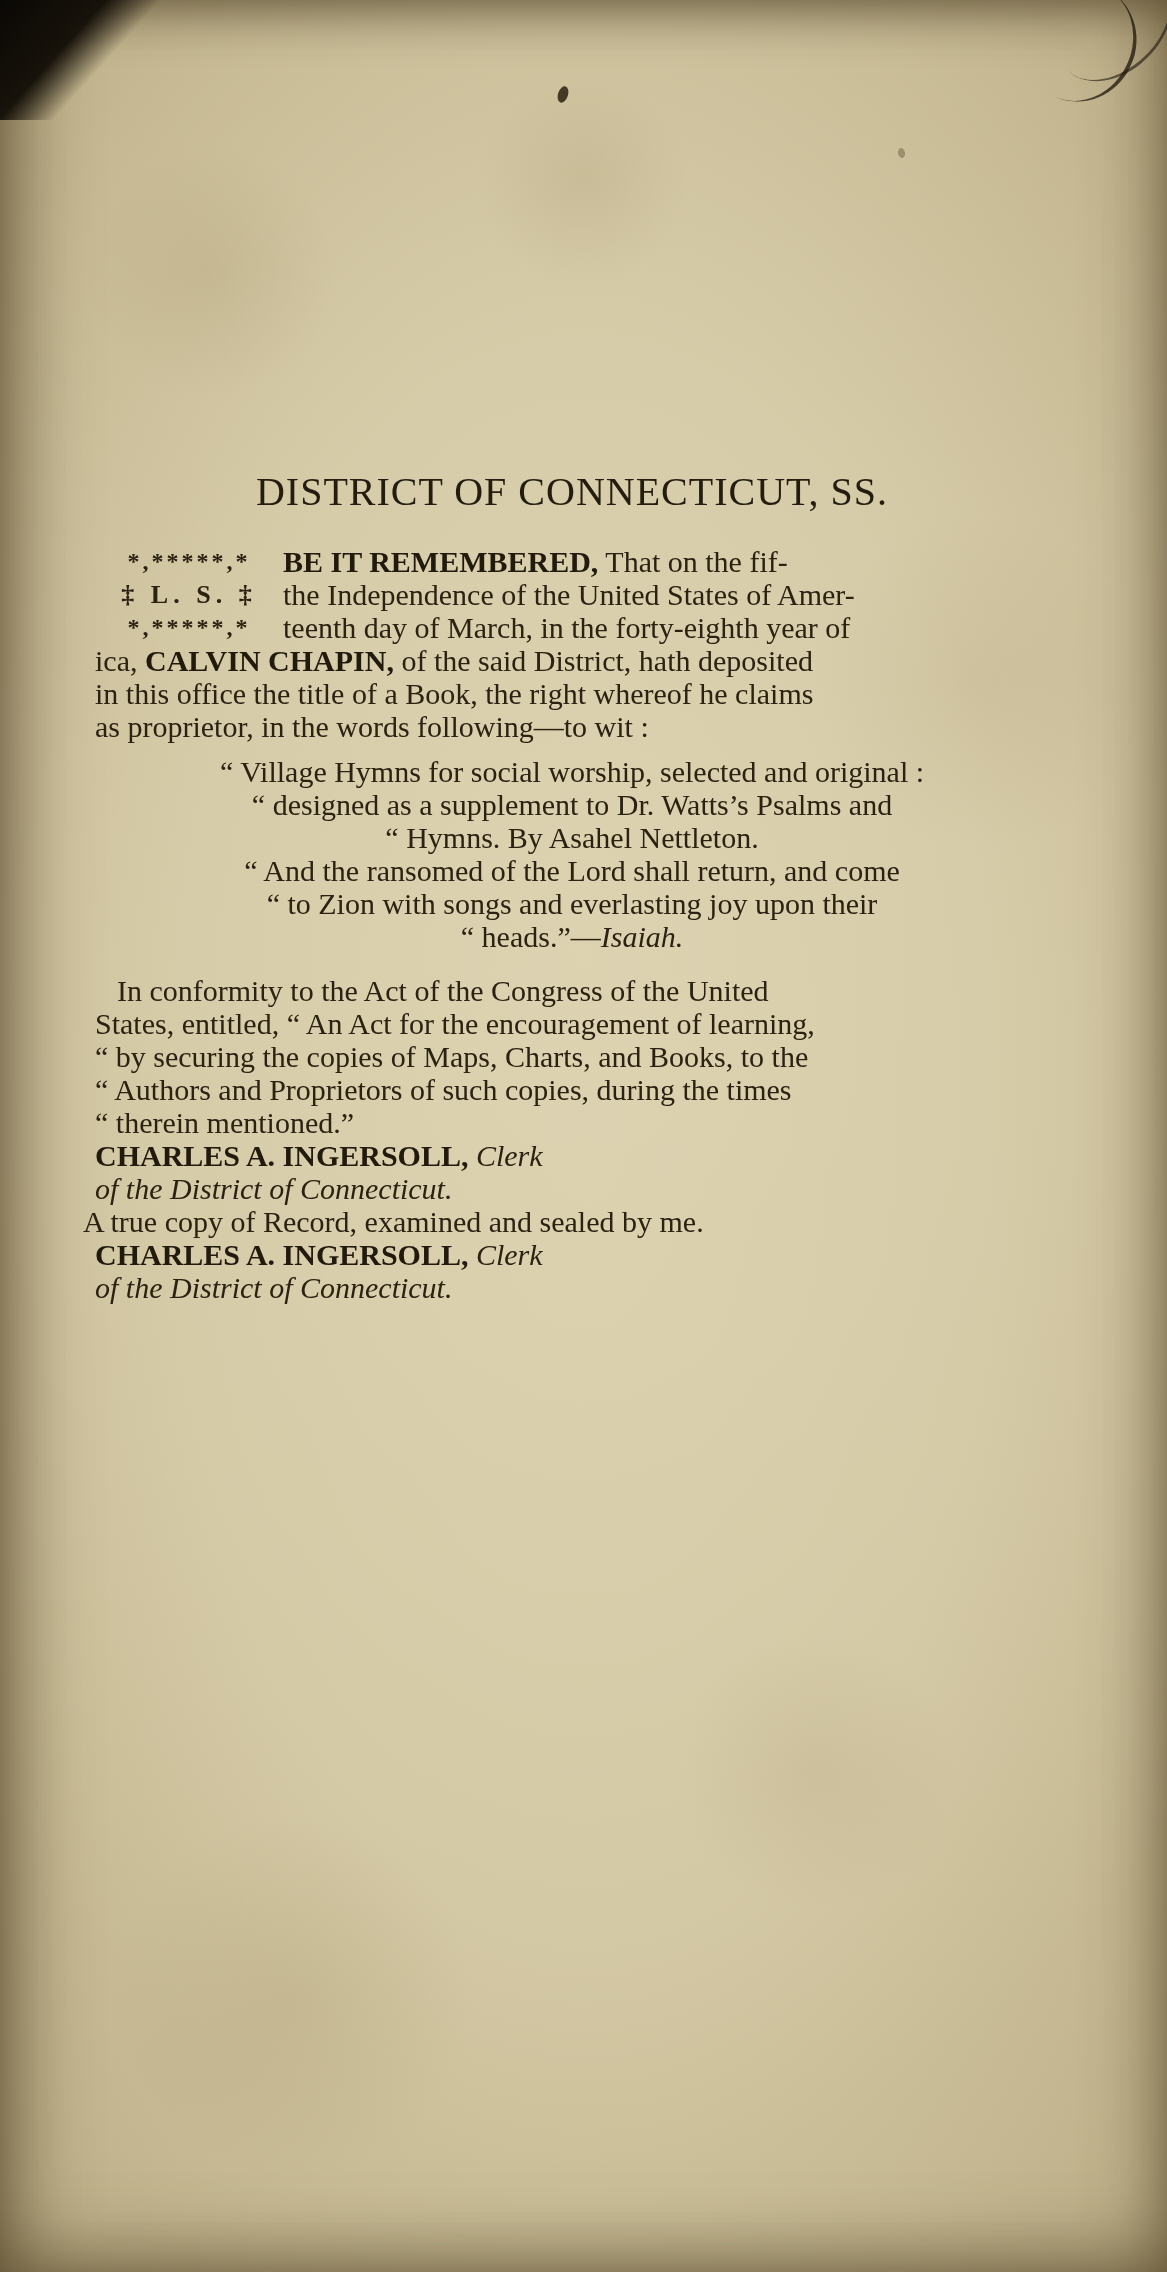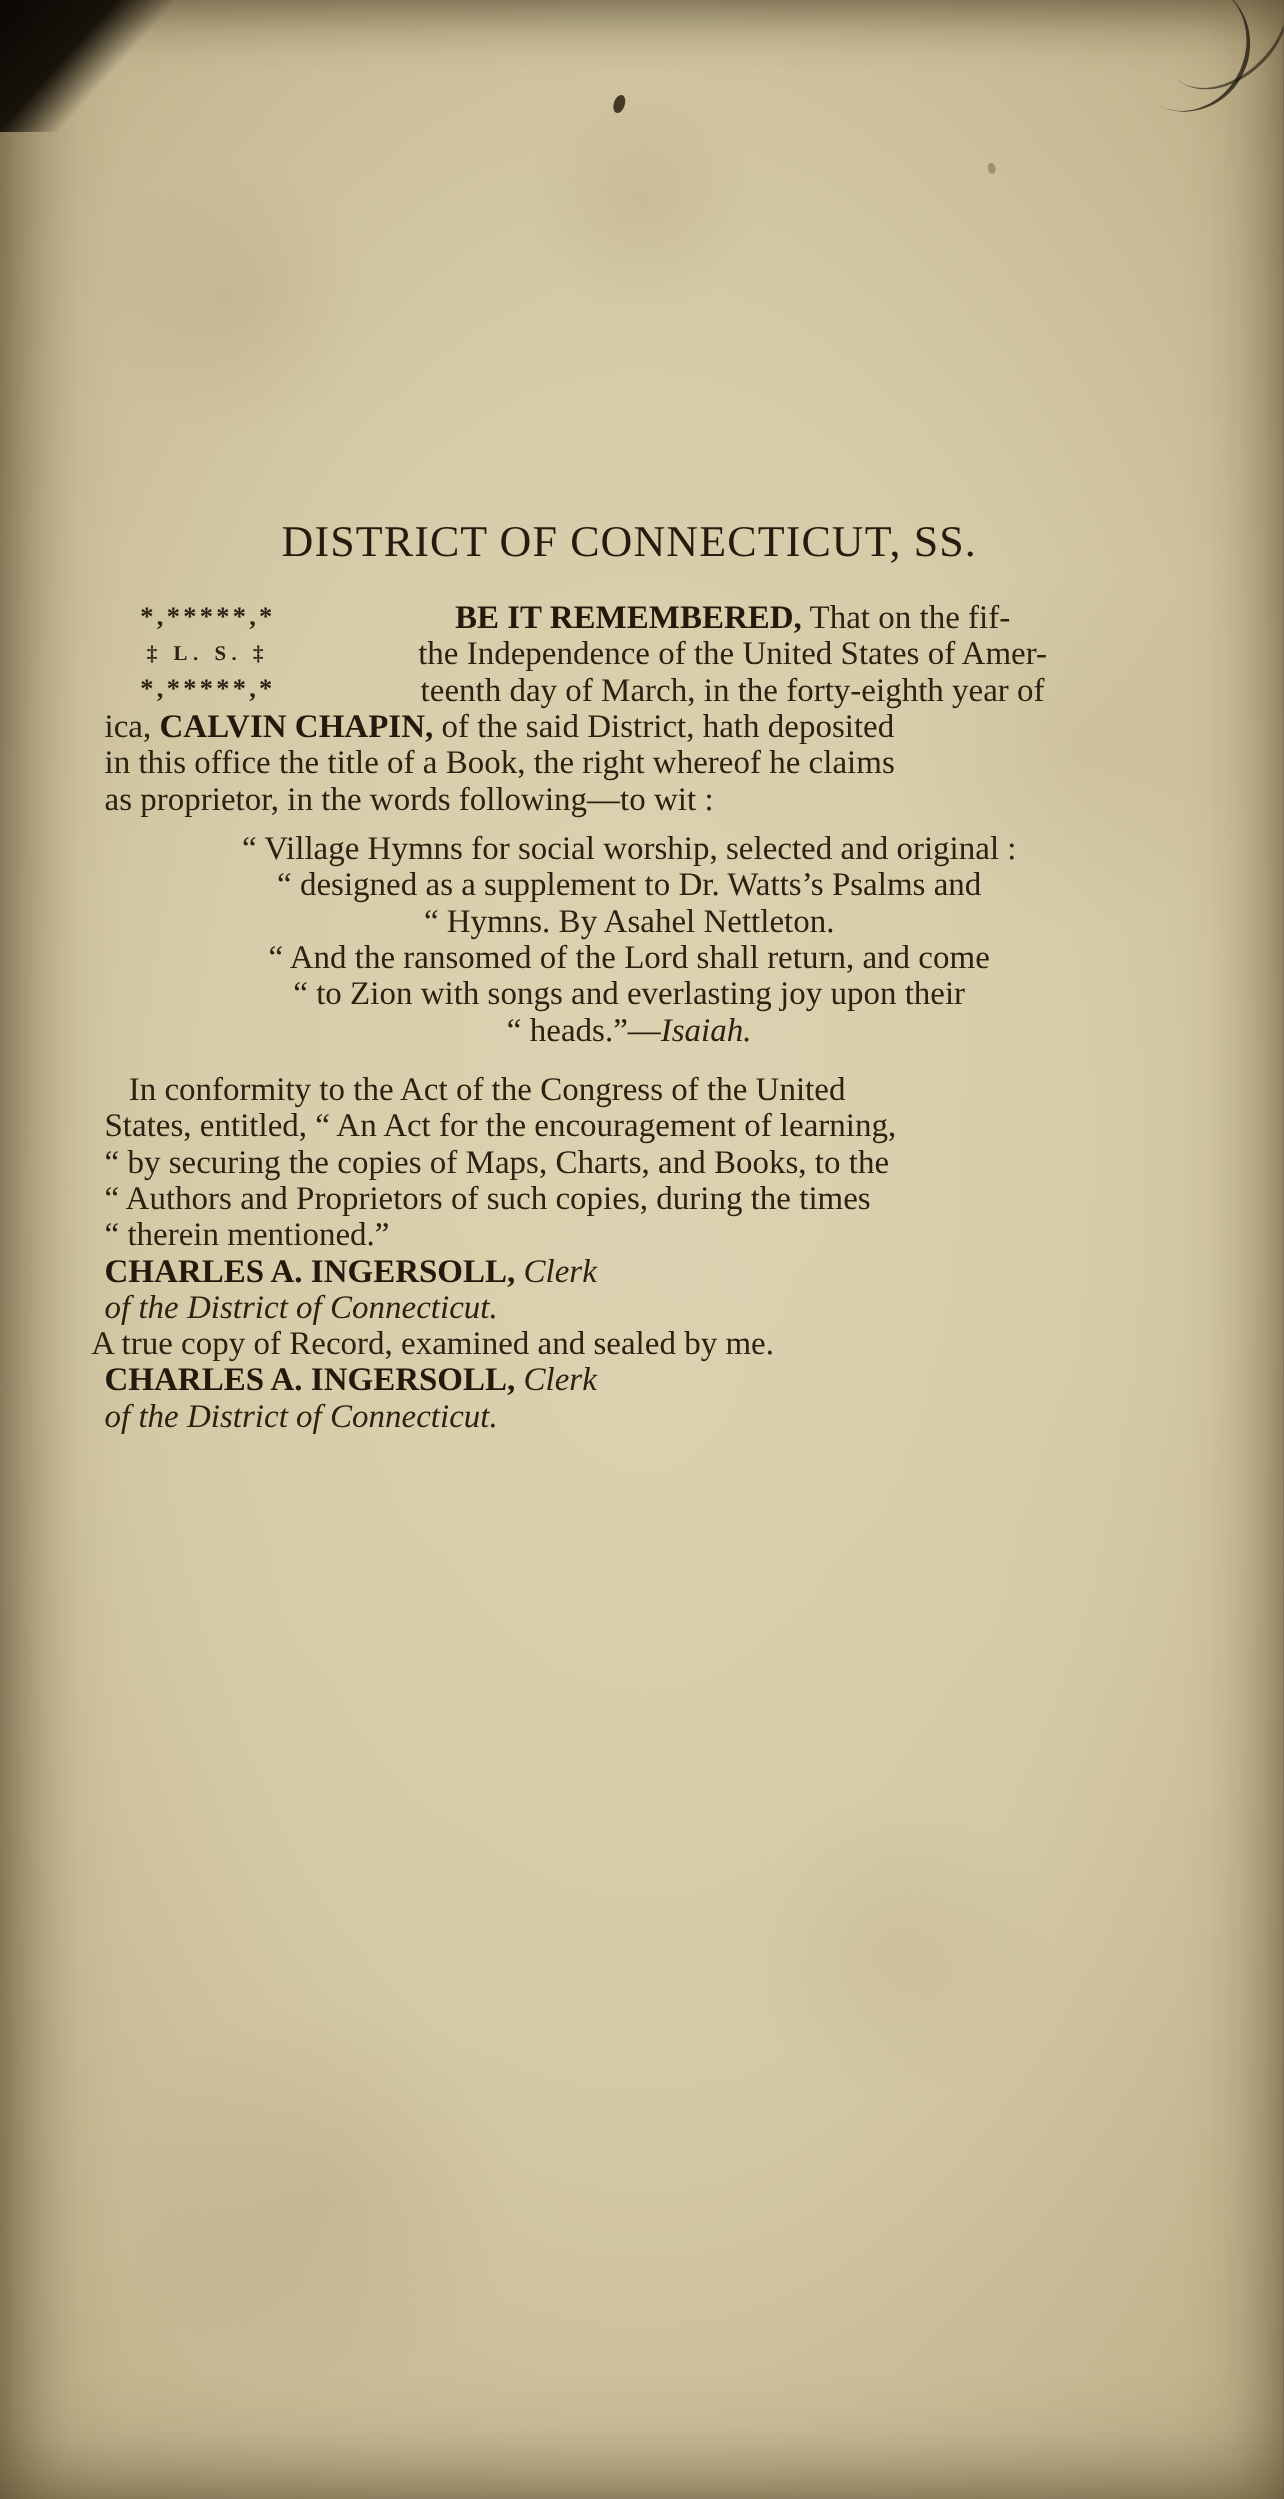--- a/index.html
+++ b/index.html
@@ -66,22 +66,22 @@
   .line {
     font-size:30px; line-height:33px; height:33px;
     white-space:pre;
   }
   .b  { font-weight:bold; color:#221a0c; }
   .it { font-style:italic; }
 
   .p1-head { display:flex; }
   .seal { width:188px; flex:none; text-align:center; font-weight:bold; }
   .seal div { font-size:24px; line-height:33px; height:33px; letter-spacing:3px; white-space:pre; }
-  .seal .seal-mid { font-size:19px; letter-spacing:5px; }
-  .p1-lines { flex:1;text-align:center; }
+  .seal .seal-mid { font-size:26px; letter-spacing:5px; }
+  .p1-lines { flex:1; }
 
   .para2 { margin-top:12px;text-align:center; }
   .para3 { margin-top:21px; }
   .para3 .indent { text-indent:22px; }
 
   .sig { text-align:left; }
   .sig .line { height:33px; }
   .sig1 .sig-name  { margin-right:60px; }
   .sig1 .sig-place { margin-right:78px; }
   .sig2 .sig-name  { margin-right:196px; }

